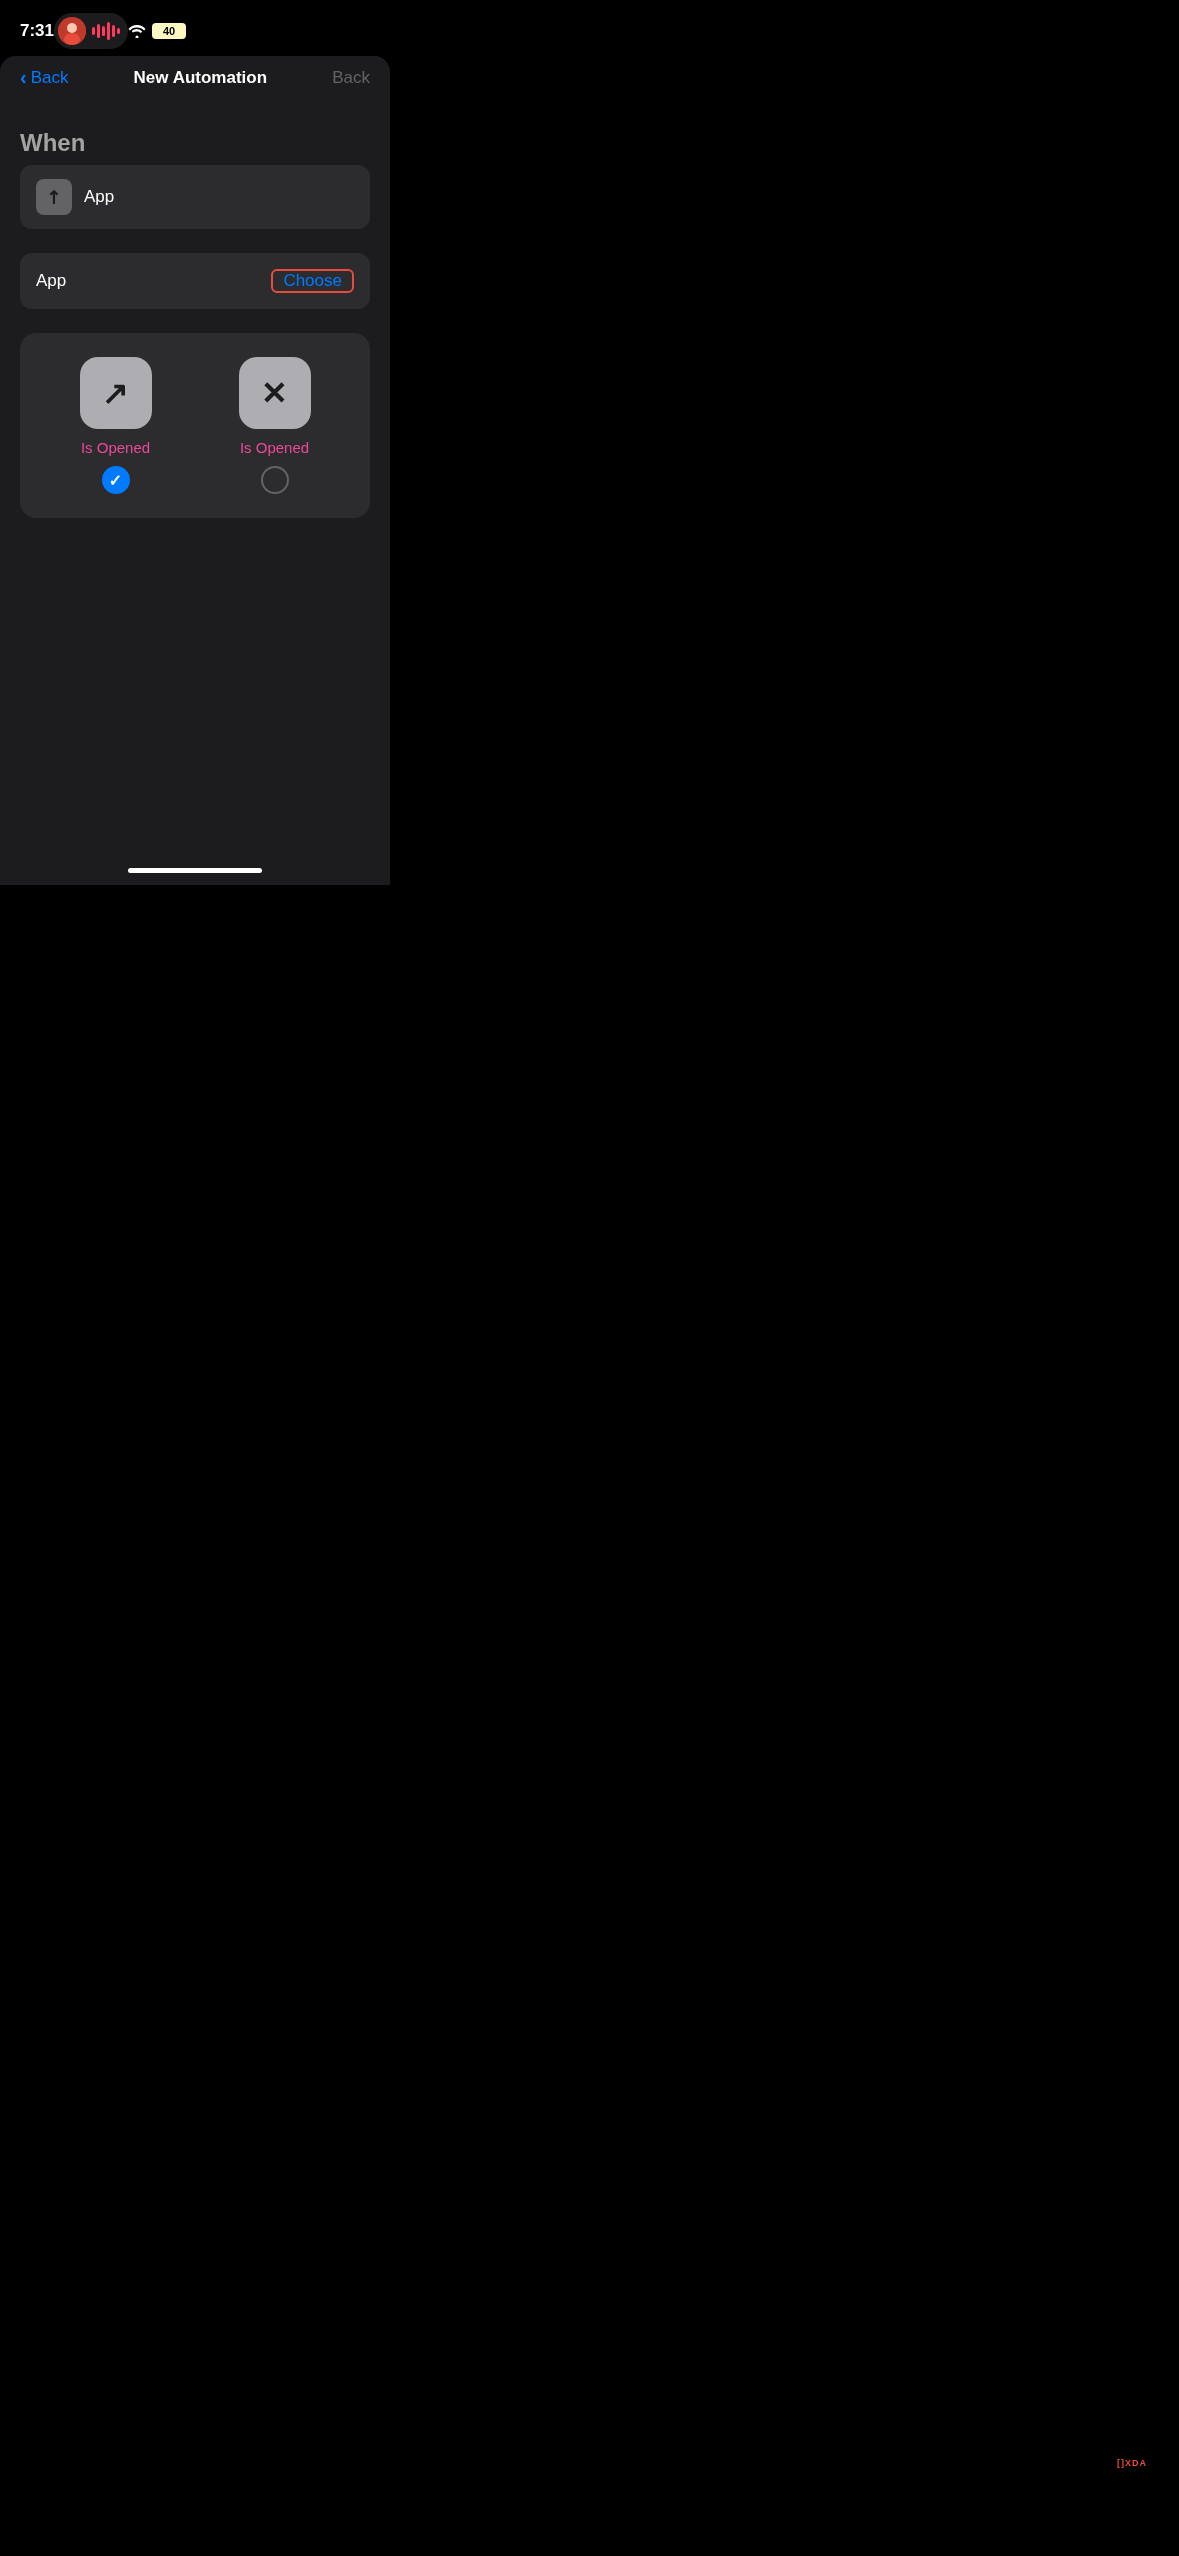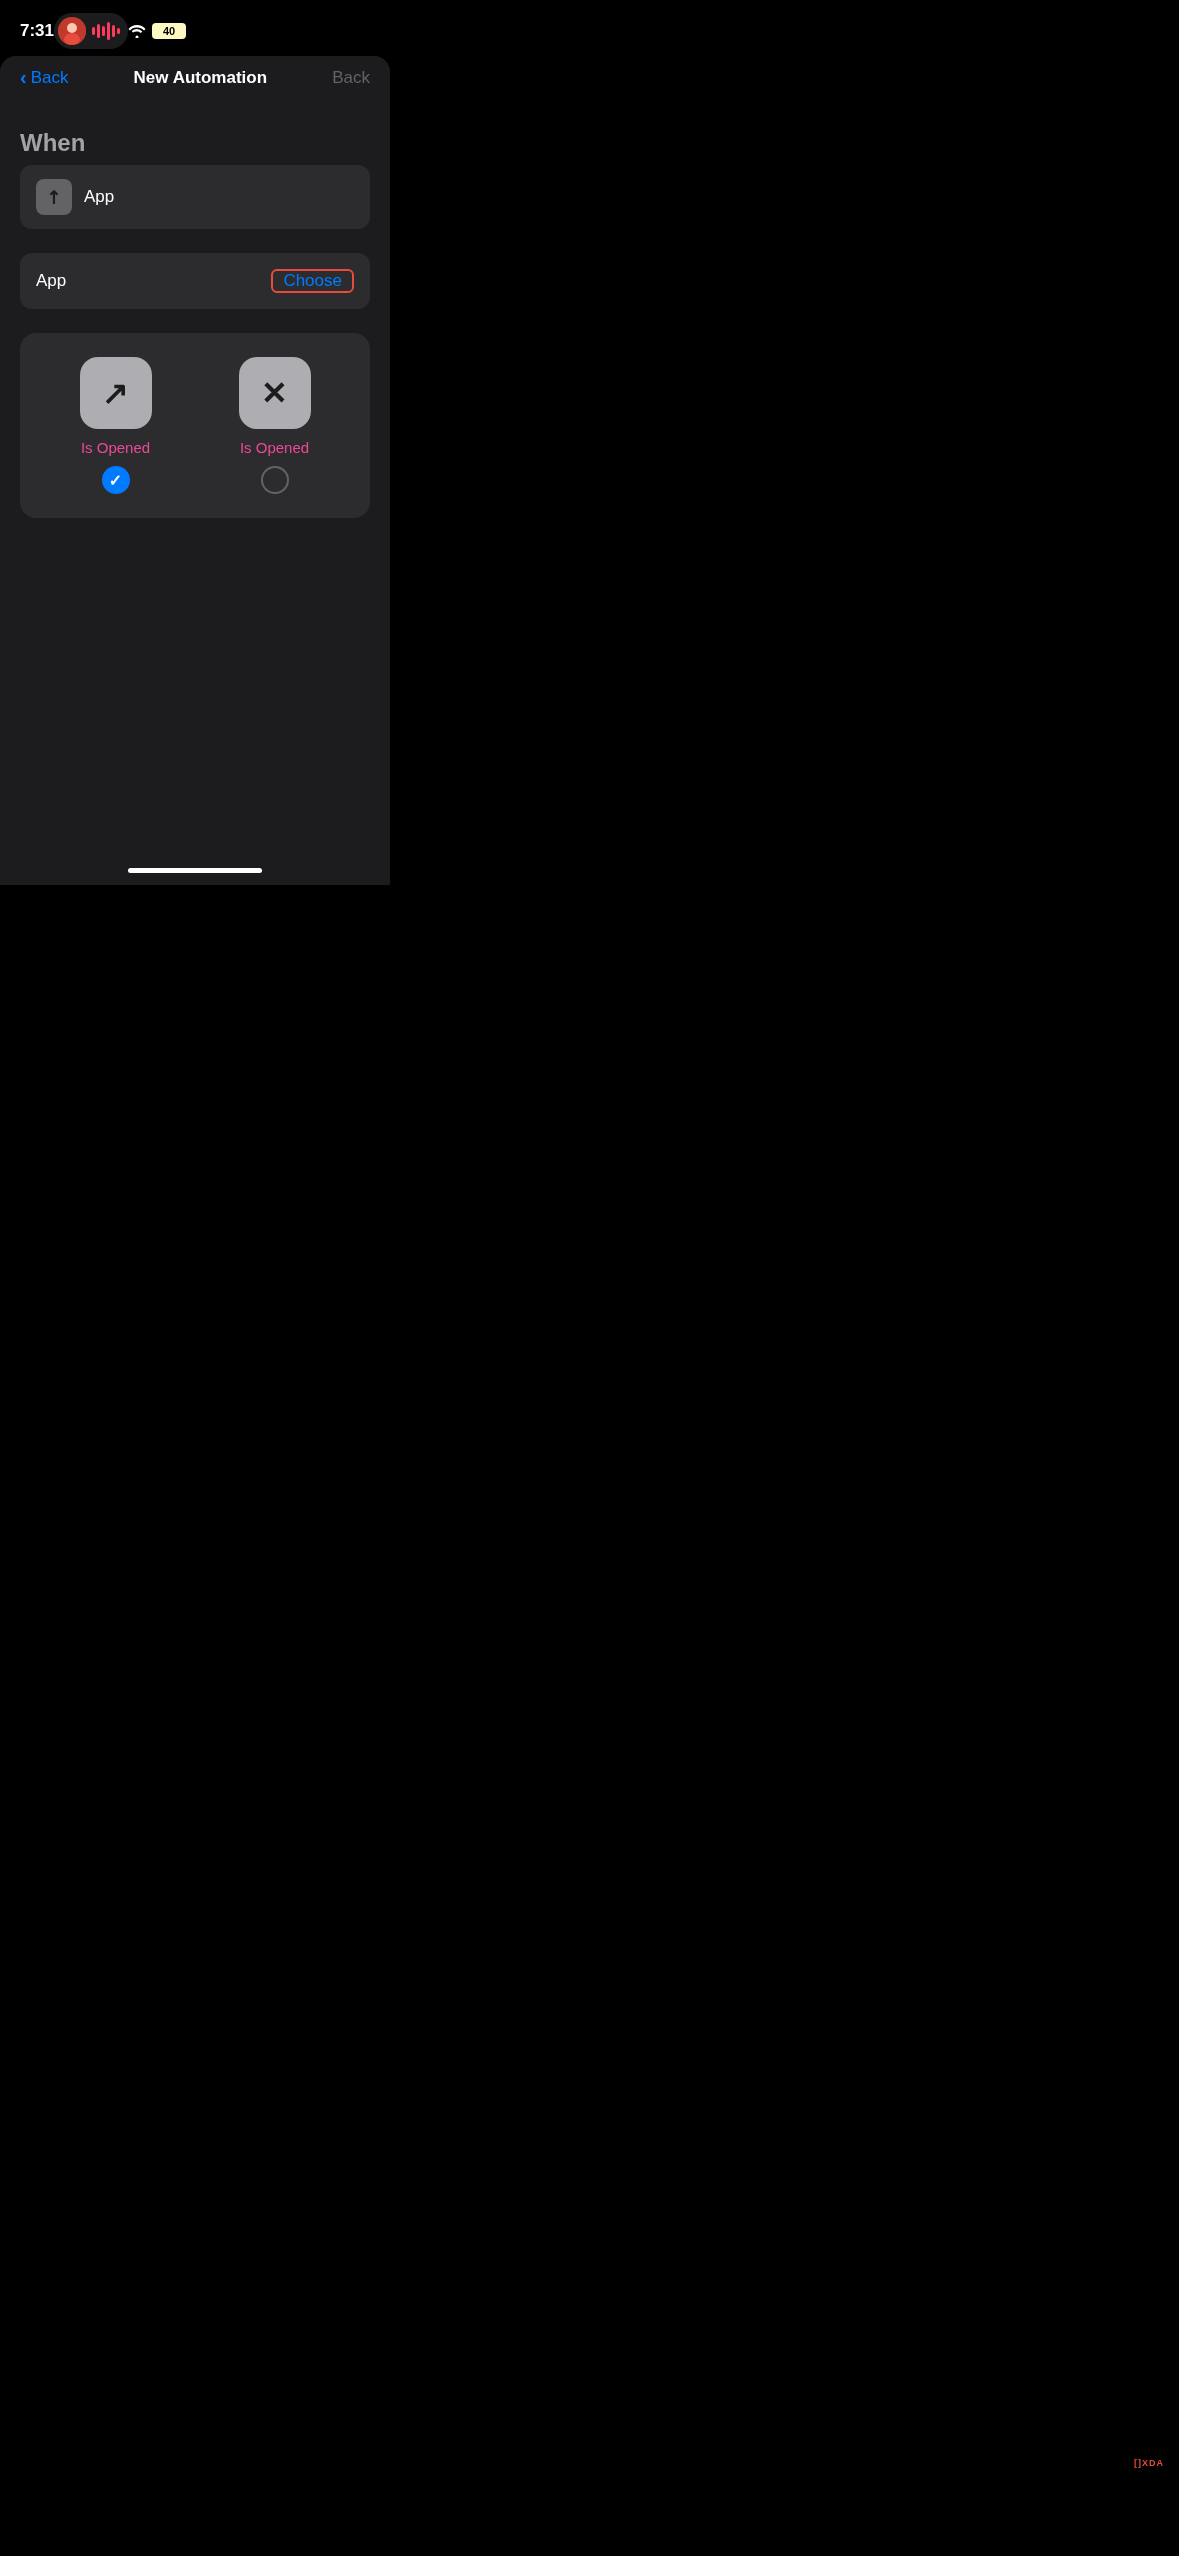--- a/index.html
+++ b/index.html
@@ -264,21 +264,21 @@
       width: 134px;
       height: 5px;
       background: #fff;
       border-radius: 3px;
     }
 
     
     .xda-mark {
       position: fixed;
       bottom: 88px;
-      right: 15px;
+      right: 32px;
       font-size: 9px;
       color: #e74c3c;
       font-weight: 700;
       letter-spacing: 1px;
     }
 
     .chevron-left {
       font-size: 20px;
       font-weight: 700;
     }

